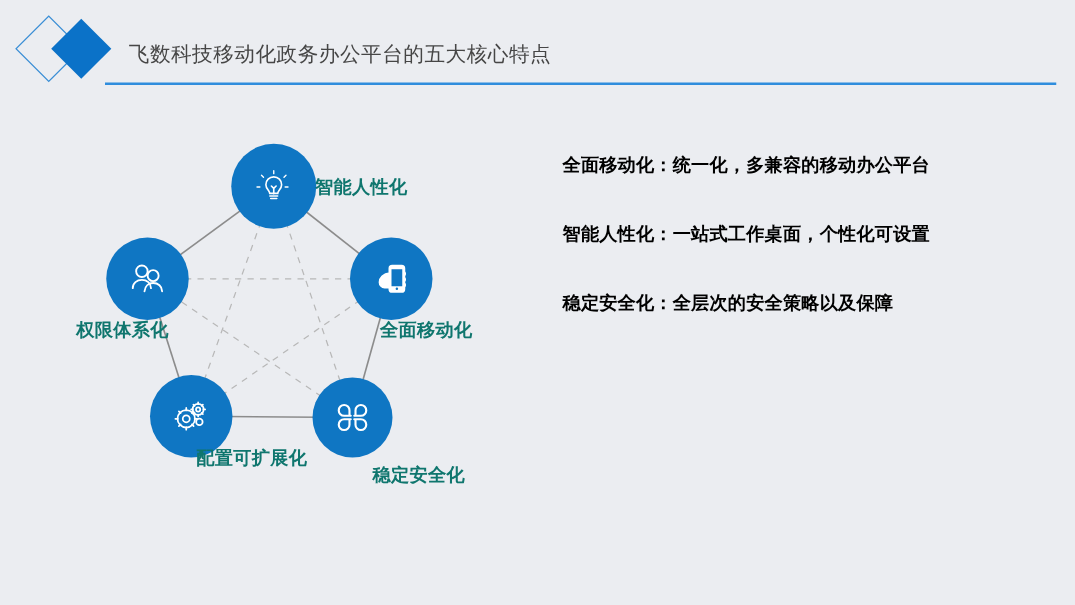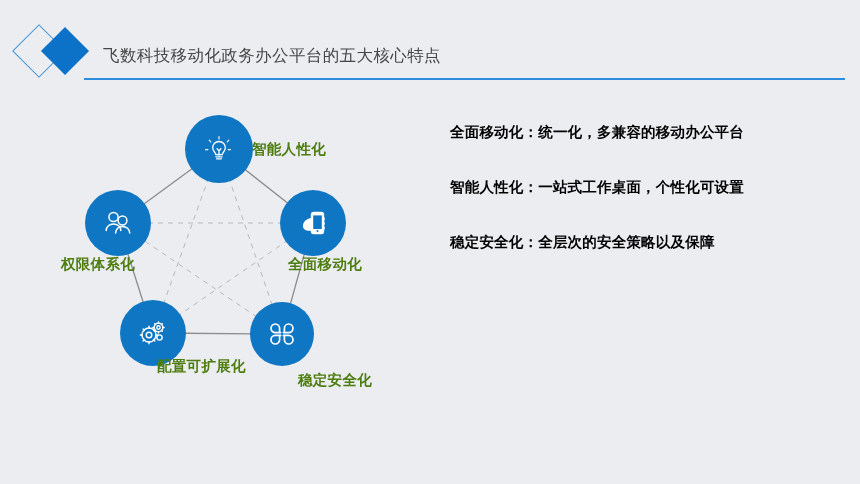--- a/index.html
+++ b/index.html
@@ -4,21 +4,21 @@
 <style>
   html,body{margin:0;padding:0;}
   body{
     width:860px;height:484px;
     background:#ebedf1;
     font-family:"Liberation Sans","DejaVu Sans",sans-serif;
     overflow:hidden;
     position:relative;
   }
   
-  #header{position:absolute;left:0;top:16px;width:800px;height:80px;}
+  #header{position:absolute;left:0;top:4px;width:800px;height:80px;}
   .diamond{position:absolute;}
   .diamond-outline{
     left:20px;top:16px;width:36px;height:36px;
     border:1.5px solid #3b8fd6;background:transparent;
     transform:rotate(45deg);
   }
   .diamond-filled{
     left:48px;top:18px;width:34px;height:34px;
     background:#0b72c8;
     transform:rotate(45deg);
@@ -36,28 +36,28 @@
   #diagram{position:absolute;left:40px;top:95px;width:400px;height:310px;}
   #diagram-svg{position:absolute;left:0;top:0;}
   .node{
     position:absolute;border-radius:50%;
     background:#0f76c3;
     display:flex;align-items:center;justify-content:center;
   }
   .node svg{display:block;}
   .node-label{
     position:absolute;
-    font-size:14.5px;font-weight:bold;color:#4d7c0f;
+    font-size:14.5px;font-weight:bold;color:#0f766e;
     white-space:nowrap;letter-spacing:.3px;
   }
   
   #node-top      {left:145px;top:20px;width:68px;height:68px;}
   #label-top     {left:212px;top:45px;}
   #node-right    {left:240px;top:95px;width:66px;height:66px;}
-  #label-right   {left:248px;top:160px;}
+  #label-right   {left:264px;top:160px;}
   #node-left     {left:45px;top:95px;width:66px;height:66px;}
   #label-left    {left:21px;top:160px;}
   #node-botleft  {left:80px;top:205px;width:66px;height:66px;}
   #label-botleft {left:117px;top:262px;}
   #node-botright {left:210px;top:207px;width:64px;height:64px;}
   #label-botright{left:258px;top:276px;}
   
   #bullets{
     position:absolute;left:450px;top:123px;width:390px;
   }

